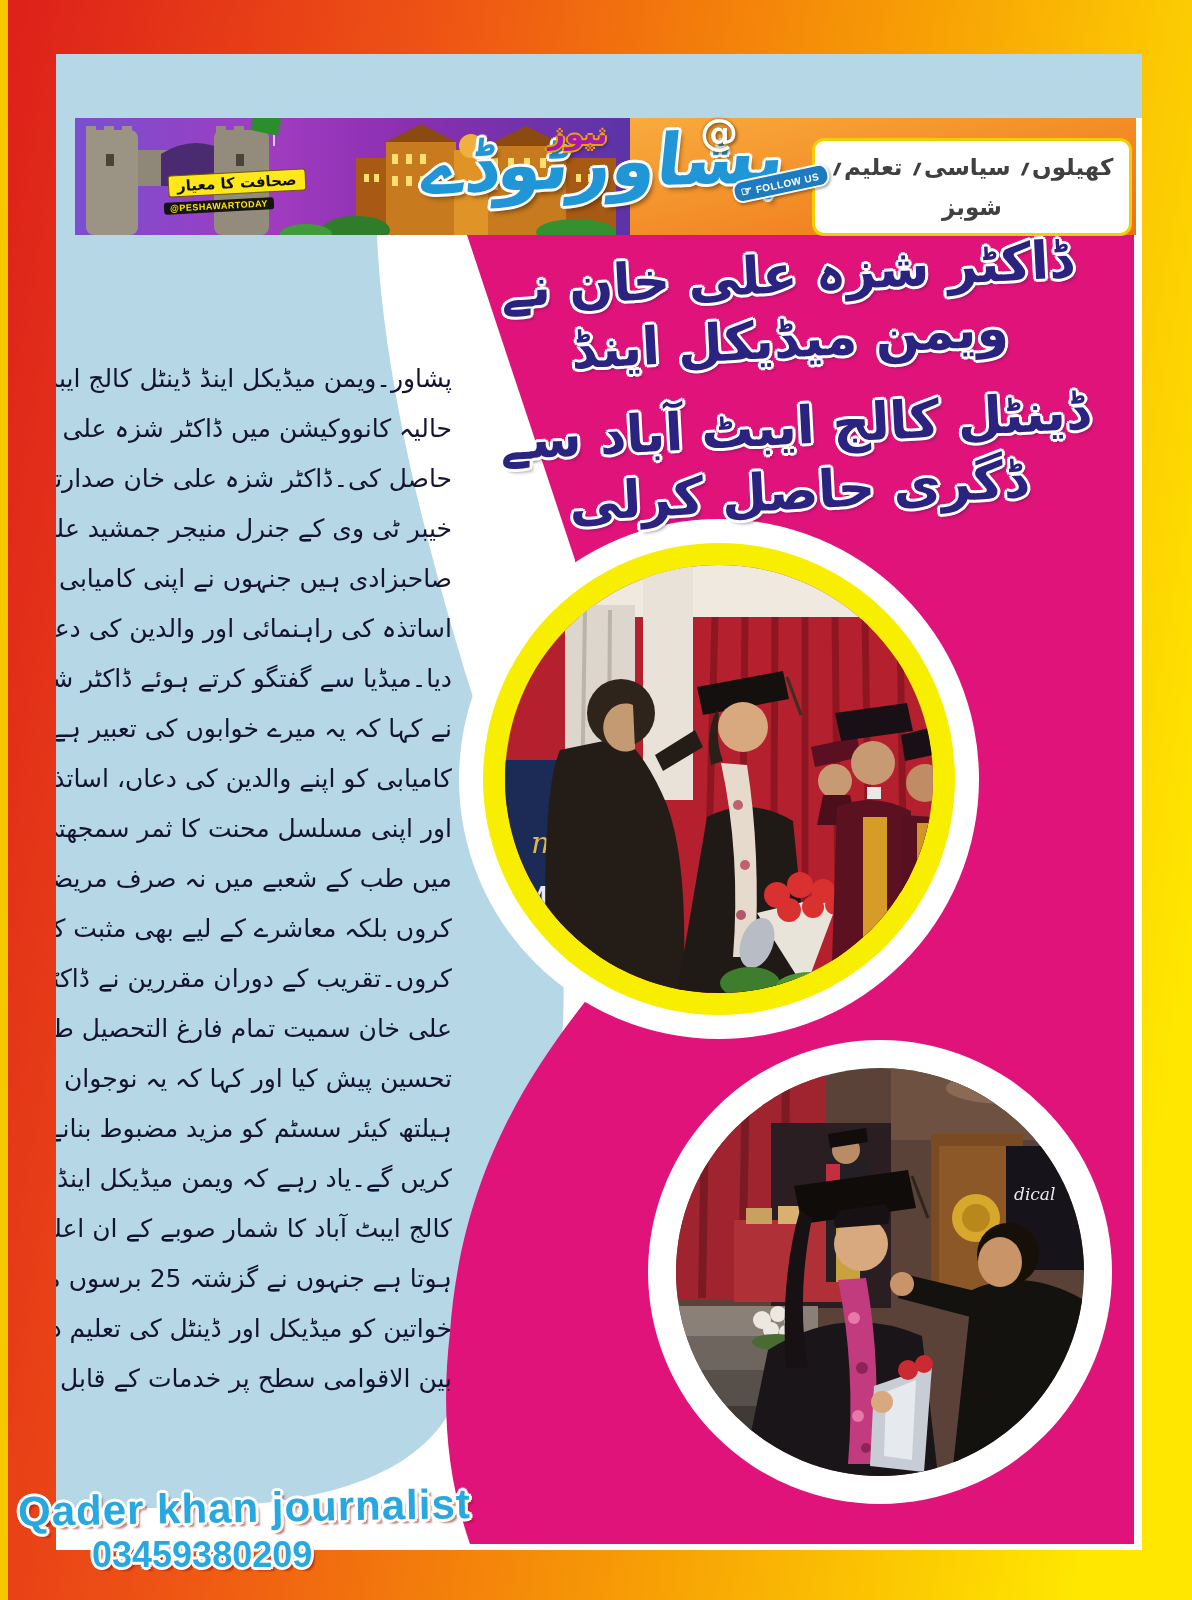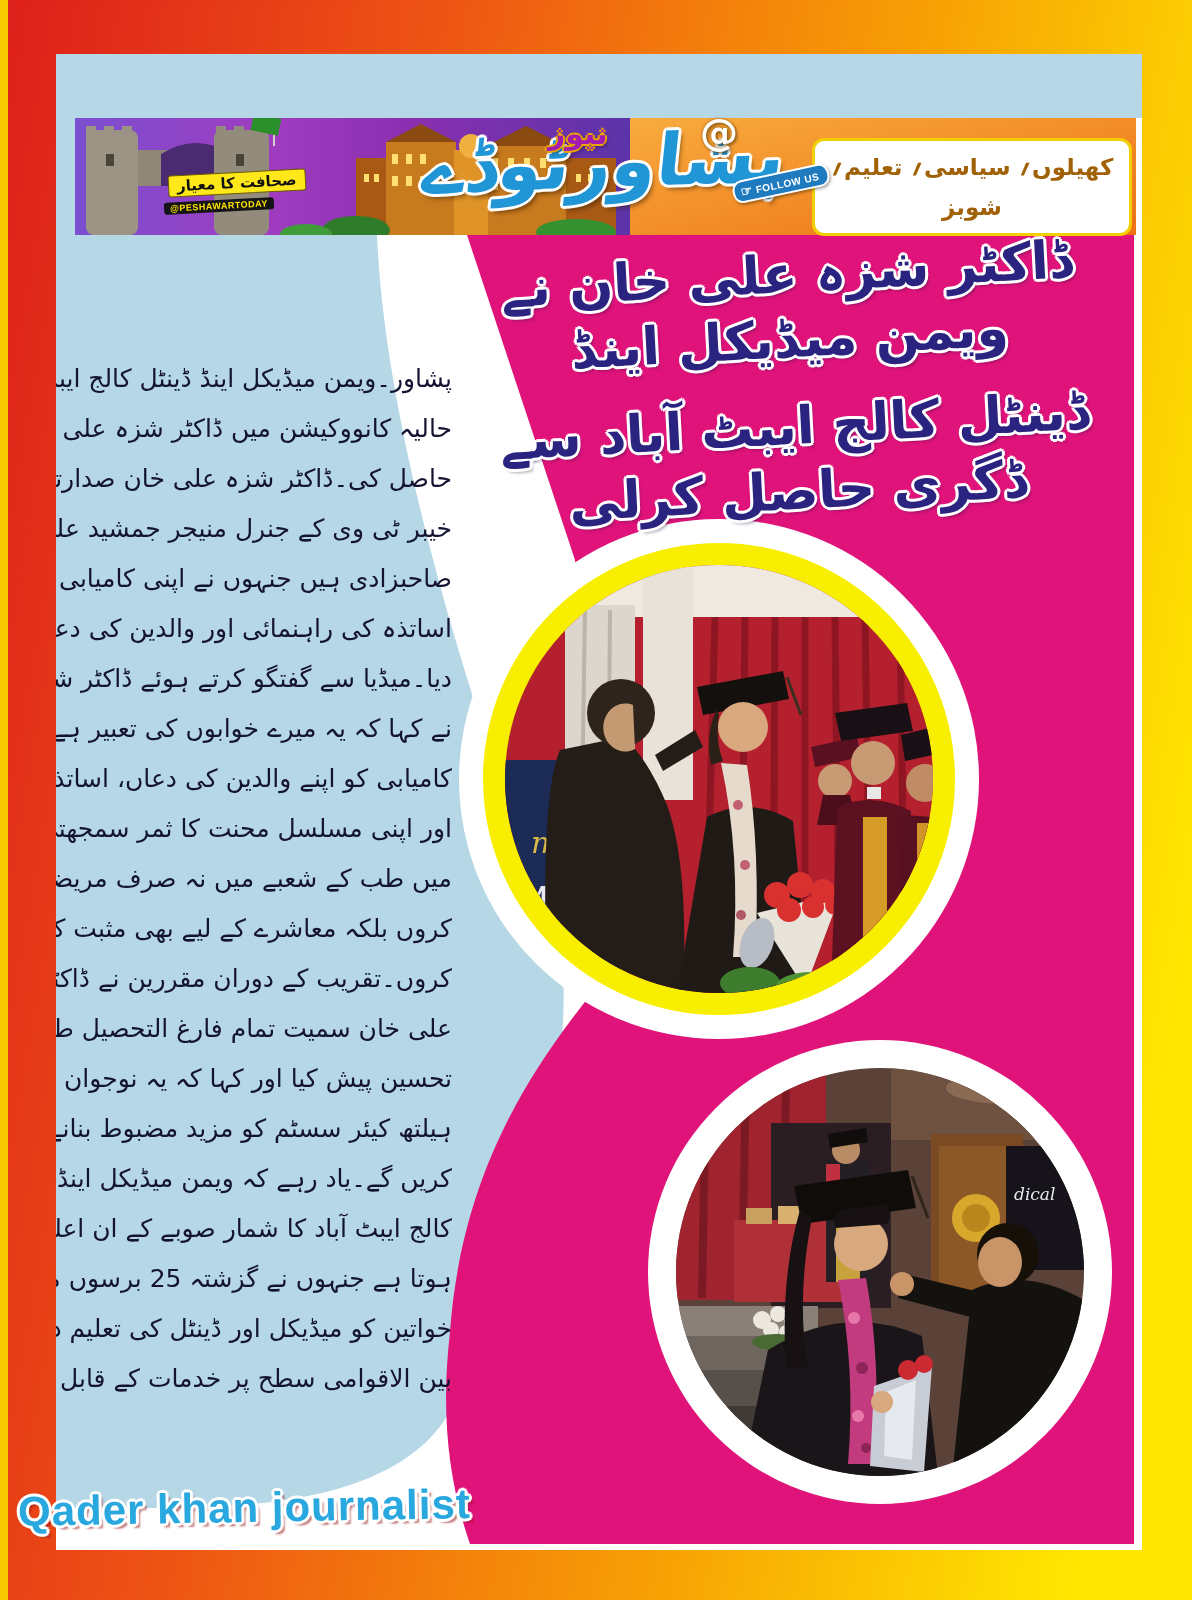--- a/index.html
+++ b/index.html
@@ -21,21 +21,21 @@
   .masthead-news{position:absolute;left:492px;top:62px;font-size:30px;font-weight:bold;color:#a21caf;z-index:7;direction:rtl;
     text-shadow:-2px 0 0 #e8a300,2px 0 0 #e8a300,0 2px 0 #e8a300,0 -2px 0 #e8a300,2px 3px 4px rgba(0,0,0,.35);}
   .follow{position:absolute;left:676px;top:118px;z-index:7;transform:rotate(-12deg);
     background:#1f7bc0;border:2px solid #fff;border-radius:10px;color:#fff;
     font-size:10px;font-weight:bold;padding:2px 8px 2px 6px;letter-spacing:.5px;
     font-family:"Liberation Sans",sans-serif;box-shadow:1px 2px 3px rgba(0,0,0,.35);}
   .follow .hand{font-size:13px;margin-right:3px;}
   .tagline-box{position:absolute;left:756px;top:84px;width:314px;height:92px;z-index:6;
     background:#fff;border:3px solid #f2cf00;border-radius:12px;
     display:flex;flex-direction:column;justify-content:center;direction:rtl;
-    font-size:23px;font-weight:bold;color:#a16207;text-align:center;line-height:40px;}
+    font-size:23px;font-weight:bold;color:#404040;text-align:center;line-height:40px;}
   .banner-label{position:absolute;left:112px;top:118px;z-index:6;transform:rotate(-3deg);
     background:#ffe81a;border:1px solid #6a5a00;border-radius:3px;padding:1px 8px;
     font-size:15px;font-weight:bold;color:#101010;direction:rtl;}
   .banner-handle{position:absolute;left:108px;top:146px;z-index:6;transform:rotate(-3deg);
     background:#141414;border-radius:3px;padding:1px 6px;
     font-size:9px;font-weight:bold;color:#ffe400;letter-spacing:.5px;
     font-family:"Liberation Sans",sans-serif;}
 
   
   .headline{position:absolute;left:400px;top:188px;width:672px;z-index:5;direction:rtl;text-align:center;
@@ -327,13 +327,14 @@
         <div class="article-line">ہیلتھ کیئر سسٹم کو مزید مضبوط بنانے میں اہم کردار ادا</div>
         <div class="article-line">کریں گے۔یاد رہے کہ ویمن میڈیکل اینڈ ڈینٹل</div>
         <div class="article-line">کالج ایبٹ آباد کا شمار صوبے کے ان اعلی اداروں میں</div>
         <div class="article-line">ہوتا ہے جنہوں نے گزشتہ 25 برسوں میں ہزاروں</div>
         <div class="article-line">خواتین کو میڈیکل اور ڈینٹل کی تعلیم دے کر قومی و</div>
         <div class="article-line">بین الاقوامی سطح پر خدمات کے قابل بنایا ہے۔</div>
       </div>
   </div>
 
   <div class="footer-name">Qader khan journalist</div>
+  <div class="footer-phone">03459380209</div>
 </div>
 
 </body></html>

